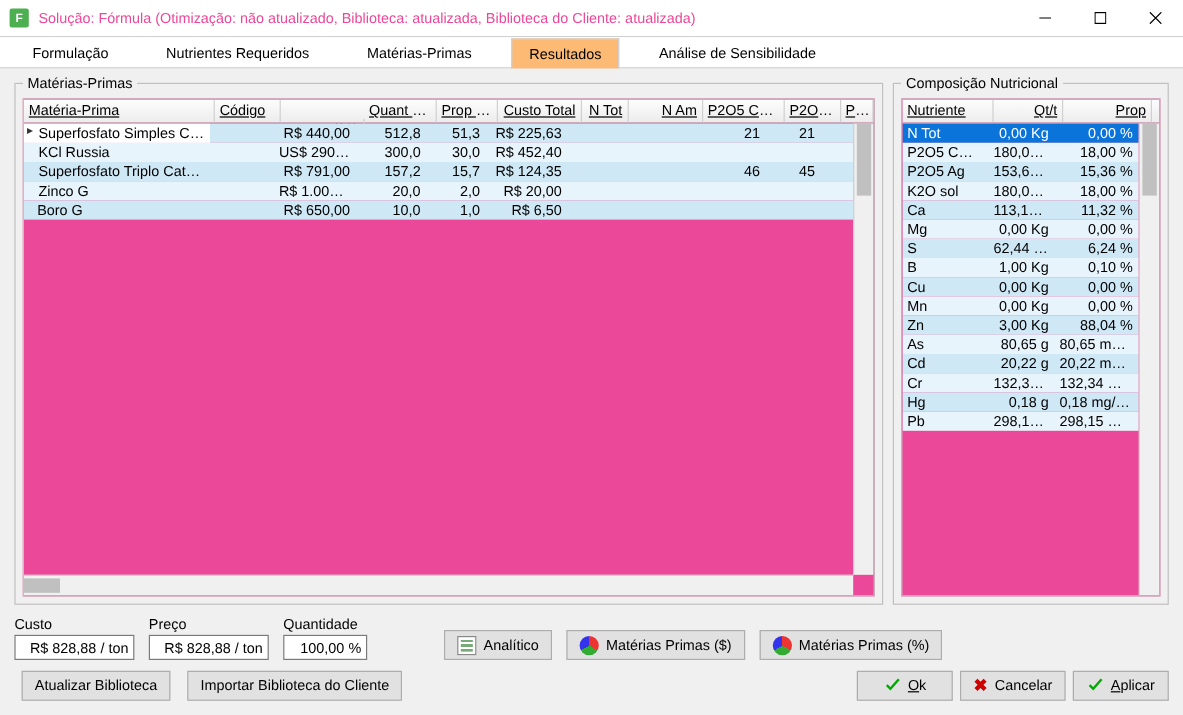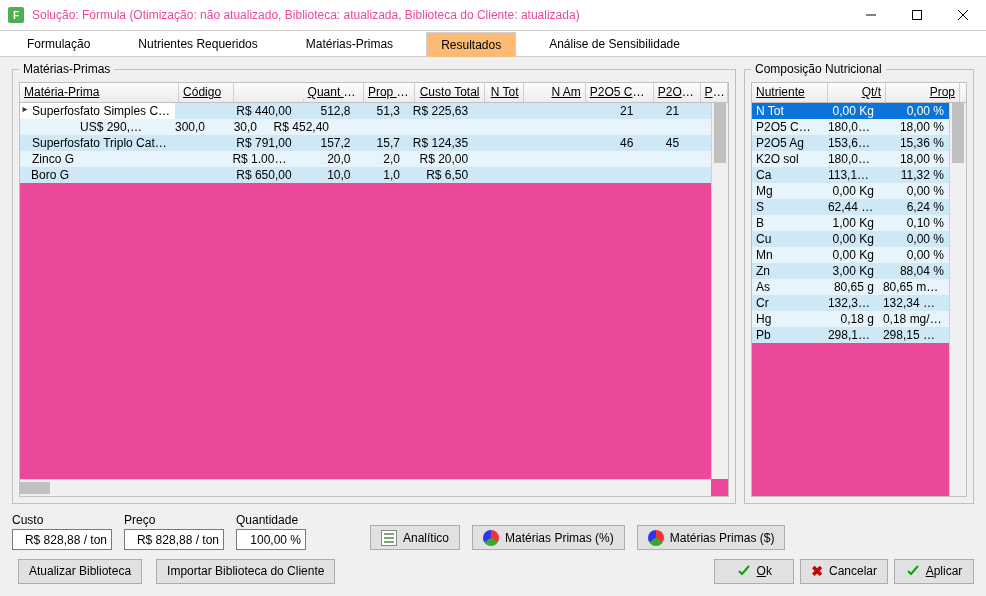--- a/index.html
+++ b/index.html
@@ -131,20 +131,21 @@
               <div class="gc c3 r">512,8</div>
               <div class="gc c4 r">51,3</div>
               <div class="gc c5 r">R$ 225,63</div>
               <div class="gc c6 r"></div>
               <div class="gc c7 r"></div>
               <div class="gc c8 r">21</div>
               <div class="gc c9 r">21</div>
               <div class="gc c10 r"></div>
             </div>
             <div class="grid-row">
+              <div class="gc c0" style="padding-left: 12px;">KCl Russia</div>
               <div class="gc c1"></div>
               <div class="gc c2 r">US$ 290,00</div>
               <div class="gc c3 r">300,0</div>
               <div class="gc c4 r">30,0</div>
               <div class="gc c5 r">R$ 452,40</div>
               <div class="gc c6 r"></div>
               <div class="gc c7 r"></div>
               <div class="gc c8 r"></div>
               <div class="gc c9 r"></div>
               <div class="gc c10 r"></div>
@@ -262,20 +263,25 @@
               <div class="gc c0">Zn</div>
               <div class="gc c1">3,00 Kg</div>
               <div class="gc c2">88,04 %</div>
             </div>
             <div class="grid-row">
               <div class="gc c0">As</div>
               <div class="gc c1">80,65 g</div>
               <div class="gc c2">80,65 mg/Kg</div>
             </div>
             <div class="grid-row">
+              <div class="gc c0">Cd</div>
+              <div class="gc c1">20,22 g</div>
+              <div class="gc c2">20,22 mg/Kg</div>
+            </div>
+            <div class="grid-row">
               <div class="gc c0">Cr</div>
               <div class="gc c1">132,34 g</div>
               <div class="gc c2">132,34 mg/Kg</div>
             </div>
             <div class="grid-row">
               <div class="gc c0">Hg</div>
               <div class="gc c1">0,18 g</div>
               <div class="gc c2">0,18 mg/Kg</div>
             </div>
             <div class="grid-row">
@@ -304,25 +310,25 @@
       <label>Quantidade</label>
       <input style="width: 70px;" value="100,00 %">
     </div>
     <div style="width:40px"></div>
     <button class="fbtn">
         <span class="iimg sheet"></span>
         <span>Analítico</span>
       </button>
     <button class="fbtn">
         <span class="iimg pie"></span>
+        <span>Matérias Primas ($)</span>
+      </button>
+    <button class="fbtn">
+        <span class="iimg pie"></span>
         <span>Matérias Primas (%)</span>
-      </button>
-    <button class="fbtn">
-        <span class="iimg pie"></span>
-        <span>Matérias Primas ($)</span>
       </button>
   </div>
 
   <div class="bottom-row">
     <button class="fbtn lbtn">
         <span>Atualizar Biblioteca</span>
       </button>
     <button class="fbtn lbtn" style="min-width:170px">
         <span>Importar Biblioteca do Cliente</span>
       </button>

